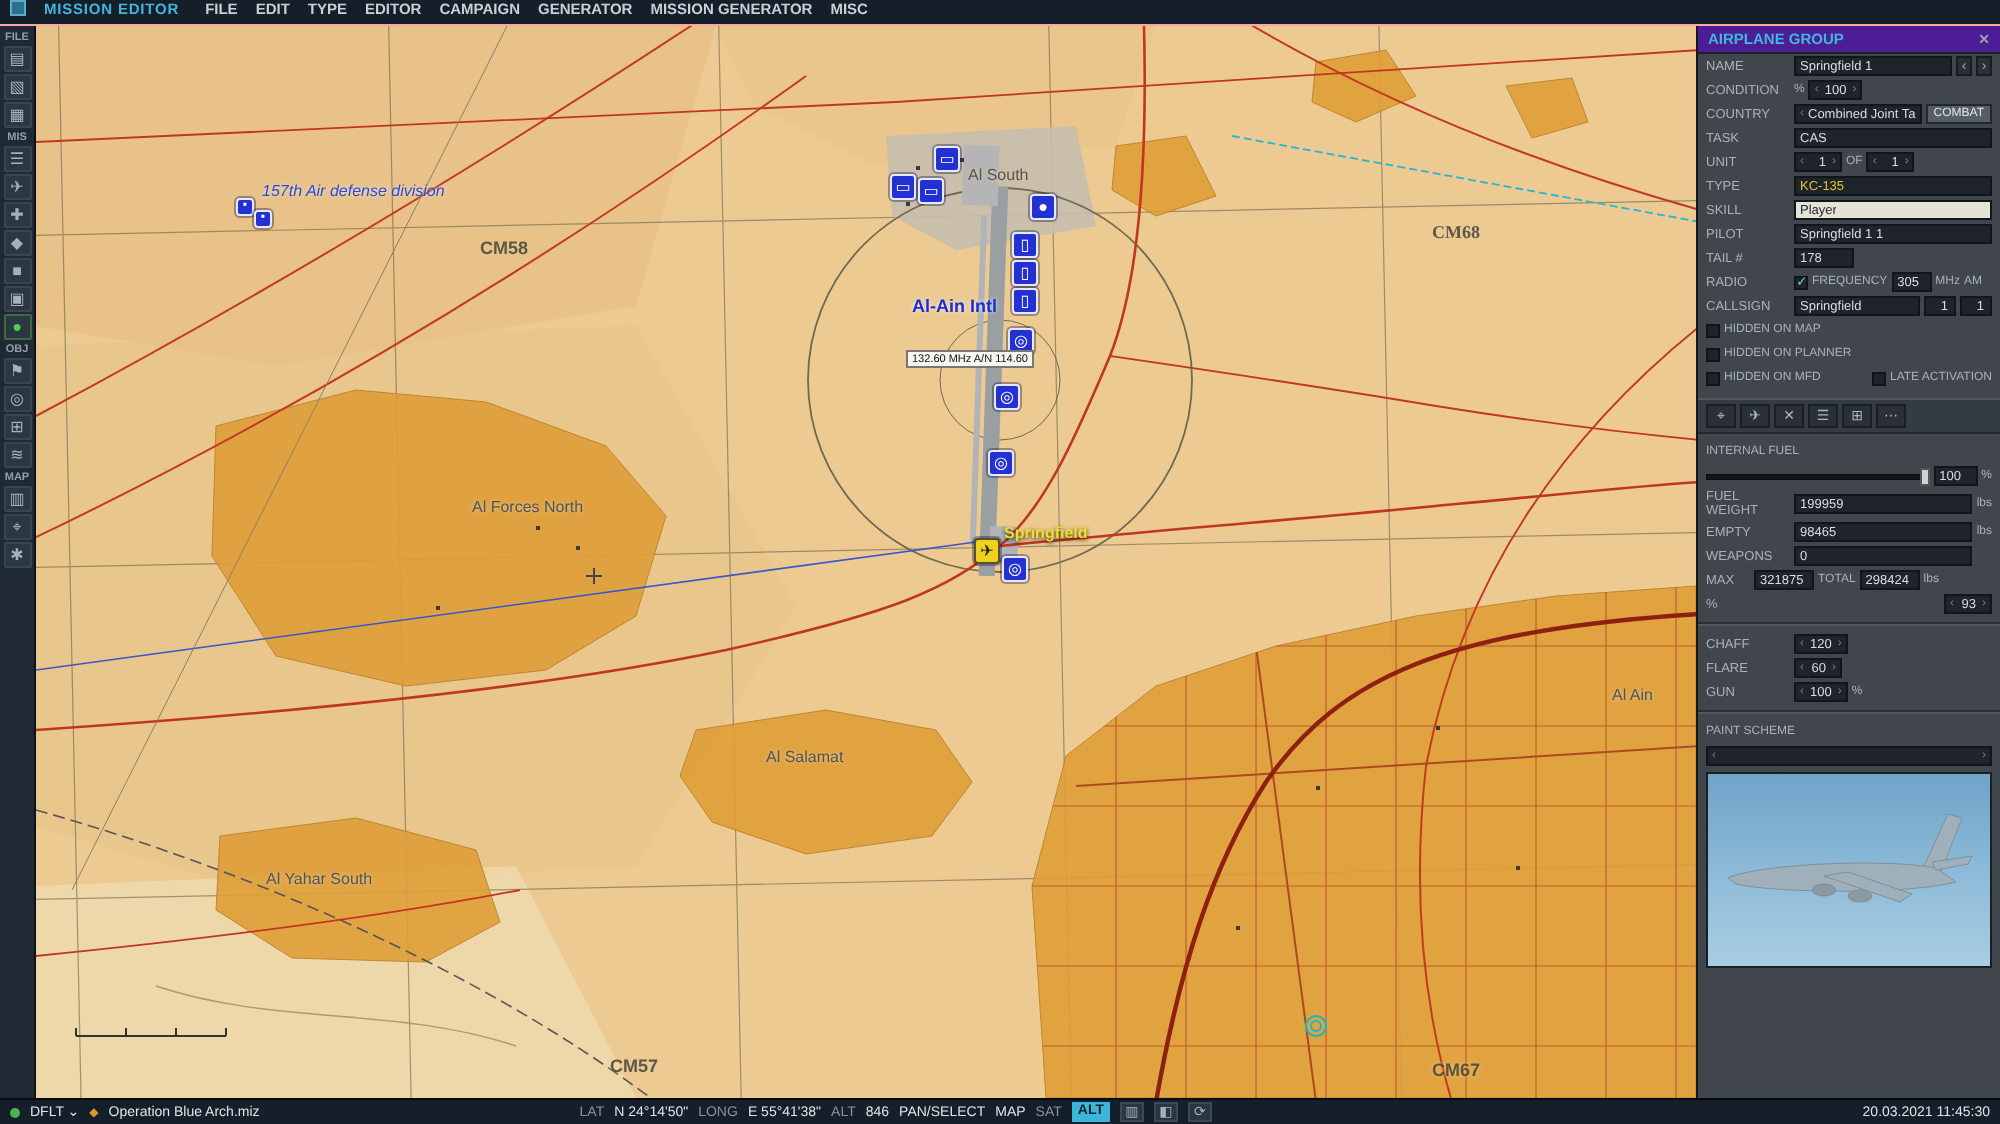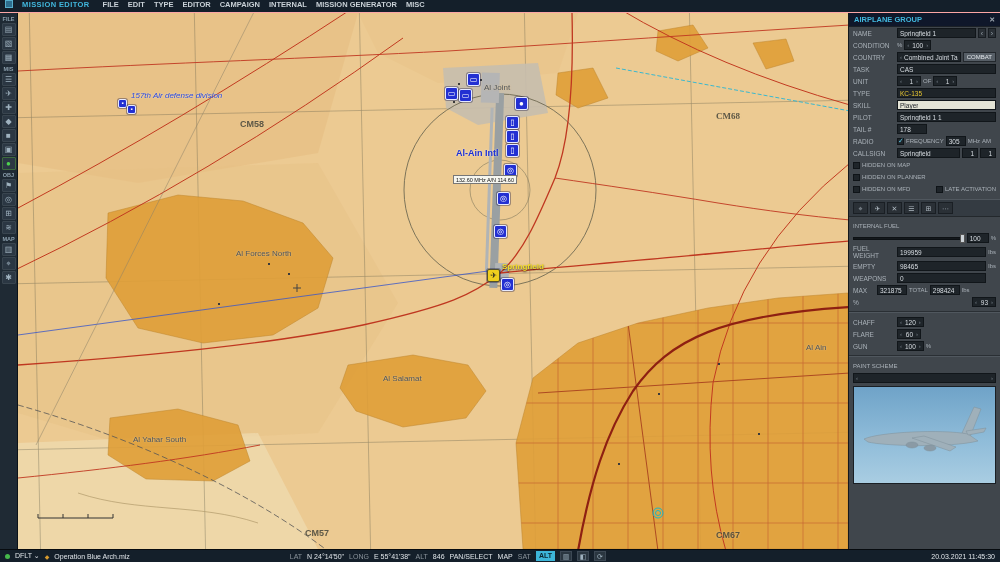--- a/index.html
+++ b/index.html
@@ -41,21 +41,21 @@
              height:9px; line-height:8px; padding:0 2px; }
   .unit { width:13px; height:13px; border:1px solid #e6eaff; background:#2330d2; color:#fff;
           font-size:8px; line-height:11px; text-align:center; border-radius:2px;
           box-shadow:0 0 0 1px rgba(10,10,60,.35); }
   .unit.small { width:9px; height:9px; font-size:6px; line-height:7px; }
   .unit.yellow { background:#f0cf1d; color:#222; border-color:#55512a; }
 
   
   .panel { width:152px; background:#40464c; flex:none; display:flex; flex-direction:column;
            border-left:1px solid #14181c; font-size:6.5px; color:#d8dde2;}
-  .phead { height:14px; background:#0f172a; color:#41b7dd; font-weight:bold; font-size:7.5px;
+  .phead { height:14px; background:#4c1d95; color:#41b7dd; font-weight:bold; font-size:7.5px;
            display:flex; align-items:center; padding:0 5px; flex:none; border-bottom:1px solid #1b2026;}
   .phead .x { margin-left:auto; color:#9aa4ad; font-size:7px; }
   .prow { display:flex; align-items:center; gap:2px; padding:1px 4px; min-height:12px;}
   .plabel { width:42px; flex:none; font-size:6.5px; color:#a9b1b8; }
   .plabel.narrow { width:22px; }
   .tiny { font-size:6px; color:#a9b1b8; flex:none;}
   .pinput { background:#1e2429; border:1px solid #11161a; color:#d8dde2; font-size:6.5px;
             height:10px; padding:0 2px; font-family:inherit; min-width:0;}
   .grow { flex:1; }
   .w20 { width:20px; flex:none;} .w30 { width:30px; flex:none;} .w22 { width:22px; flex:none;}
@@ -106,21 +106,21 @@
   <div class="menubar">
     <span class="app-icon"></span>
     <span class="title">MISSION EDITOR</span>
     <span style="display:flex;gap:9px;">
 
     <span class="mitem">FILE</span>
         <span class="mitem">EDIT</span>
         <span class="mitem">TYPE</span>
         <span class="mitem">EDITOR</span>
         <span class="mitem">CAMPAIGN</span>
-        <span class="mitem">INTERNAL</span>
+        <span class="mitem">GENERATOR</span>
         <span class="mitem">MISSION GENERATOR</span>
         <span class="mitem">MISC</span>
       </span>
   </div>
 
   <div class="main">
 
     <div class="ltb">
       <div class="ltb-label">FILE</div>
       <div class="ltb-icons">
@@ -278,21 +278,21 @@
           <span class="gridlab" style="left: 698px; top: 98px; font-family: Liberation Serif, serif;">CM68</span>
           <span class="gridlab" style="left: 287px; top: 515px;">CM57</span>
           <span class="gridlab" style="left: 698px; top: 517px;">CM67</span>
         </div>
       <div class="overlay">
 
       <span class="placelab" style="left: 218px; top: 236px;">Al Forces North</span>
           <span class="placelab" style="left: 115px; top: 422px;">Al Yahar South</span>
           <span class="placelab" style="left: 365px; top: 361px;">Al Salamat</span>
           <span class="placelab" style="left: 788px; top: 330px;">Al Ain</span>
-          <span class="placelab" style="left: 466px; top: 70px;">Al Joint</span>
+          <span class="placelab" style="left: 466px; top: 70px;">Al South</span>
         </div>
       <div class="overlay">
 
       <span class="unit small" style="left: 100px; top: 86px;">▪</span>
           <span class="unit small" style="left: 109px; top: 92px;">▪</span>
           <span class="unit" style="left: 427px; top: 74px;">▭</span>
           <span class="unit" style="left: 441px; top: 76px;">▭</span>
           <span class="unit" style="left: 449px; top: 60px;">▭</span>
           <span class="unit" style="left: 497px; top: 84px;">●</span>
           <span class="unit" style="left: 488px; top: 103px;">▯</span>

